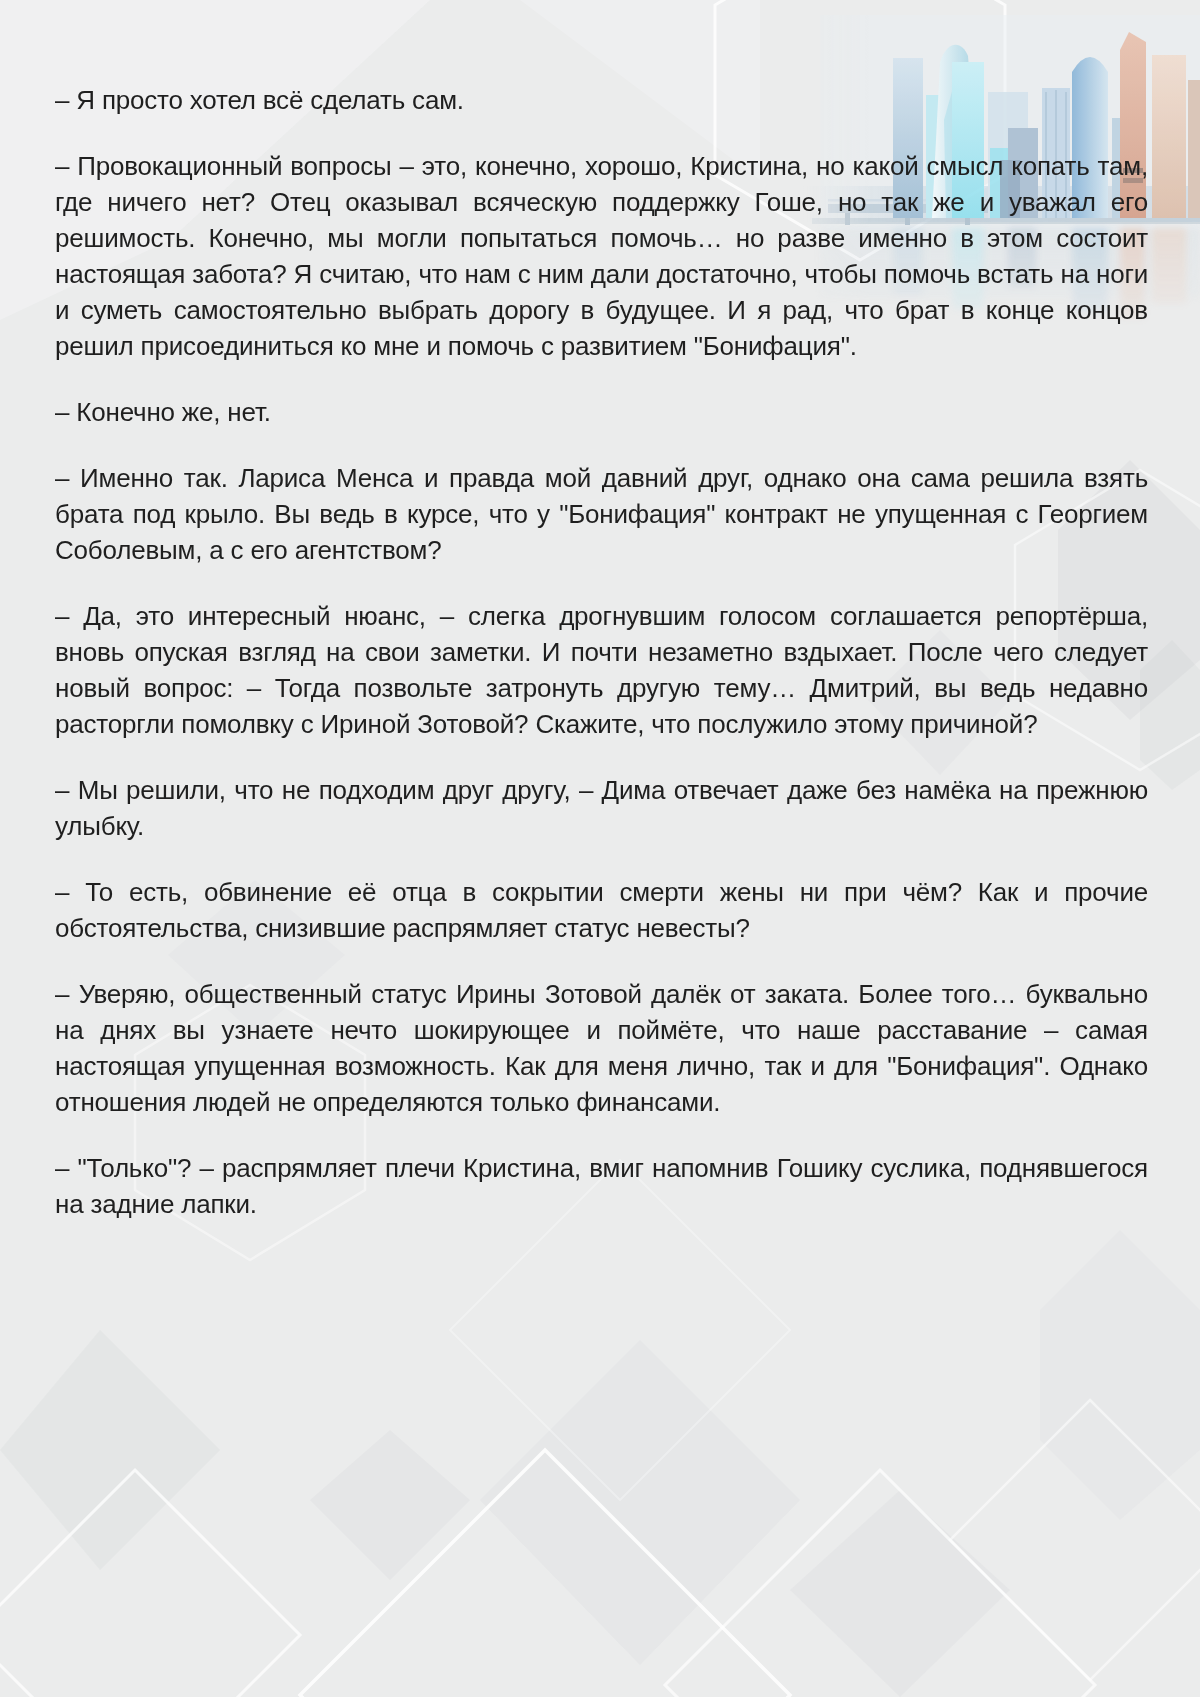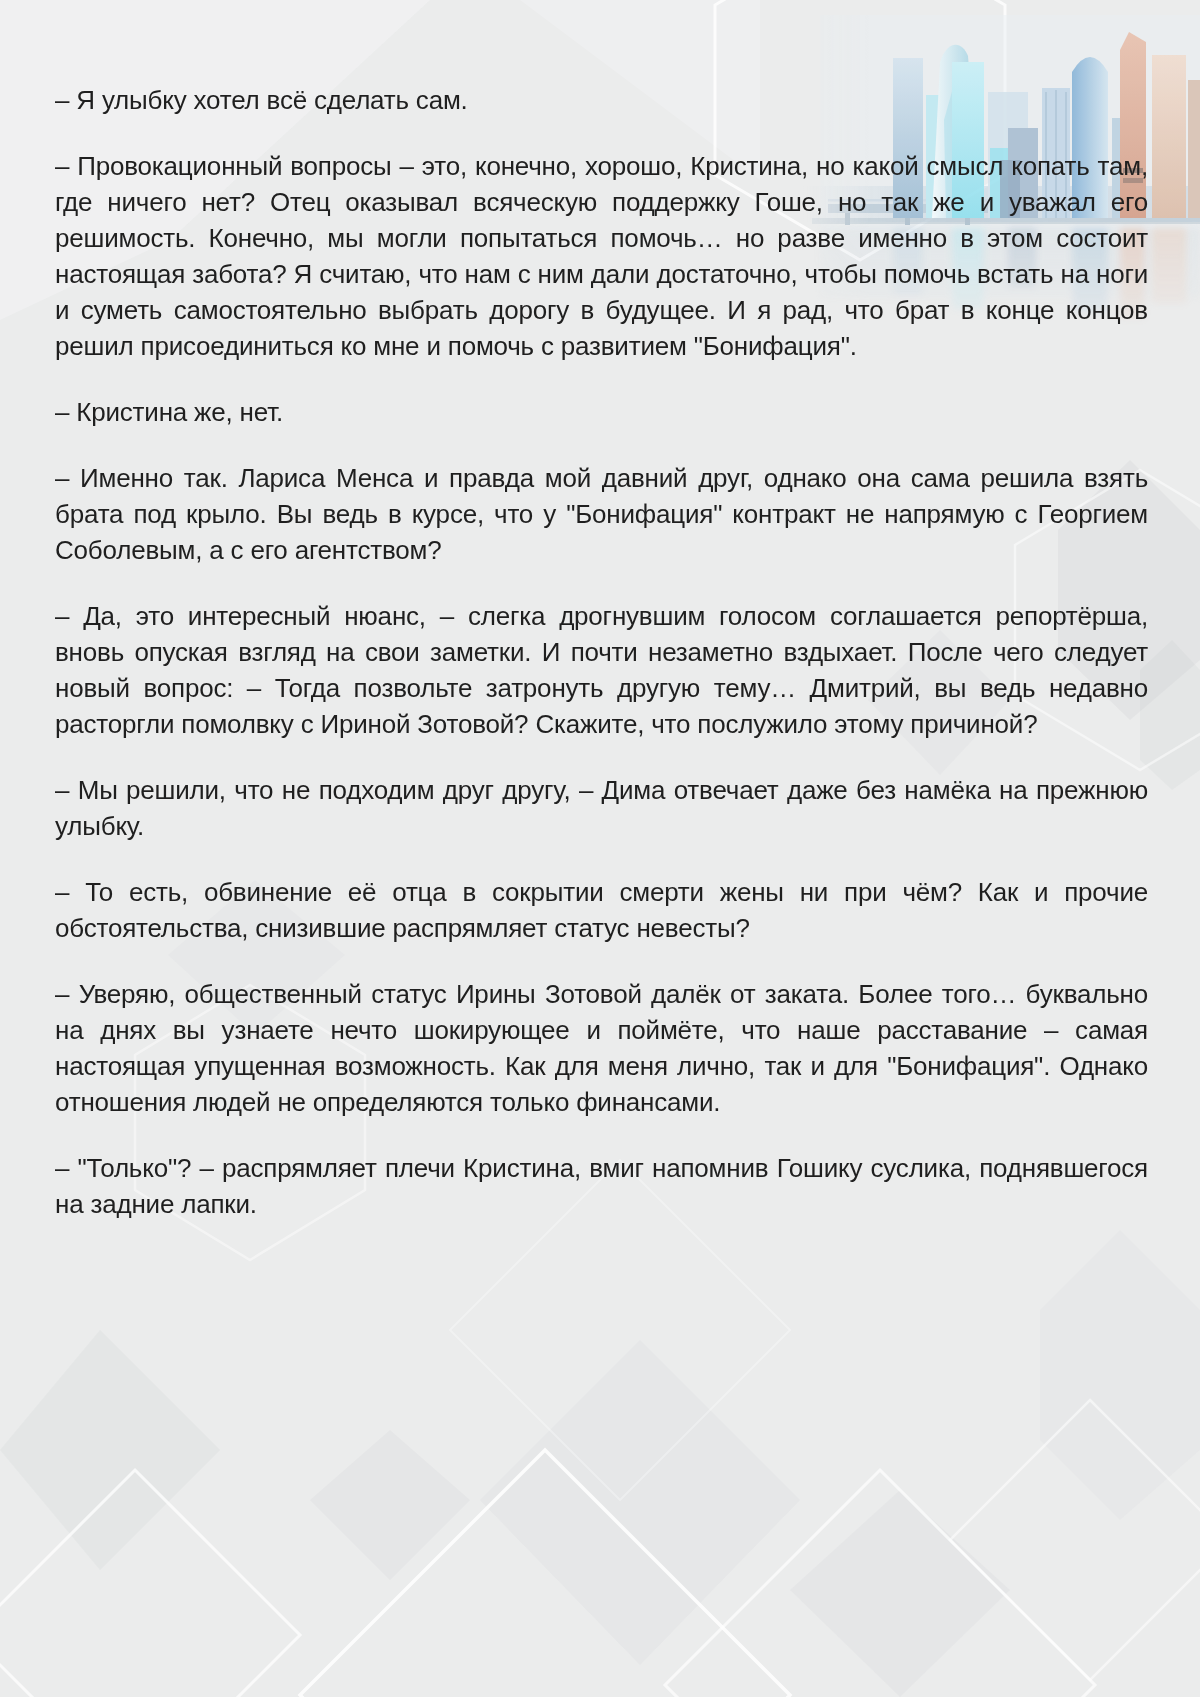--- a/index.html
+++ b/index.html
@@ -167,24 +167,24 @@
         <rect x="952" y="228" width="32" height="82" fill="#a8e2ef"></rect>
         <rect x="1008" y="228" width="28" height="60" fill="#9fb6cc"></rect>
         <rect x="1072" y="228" width="36" height="86" fill="#9cc0da"></rect>
         <rect x="1120" y="228" width="25" height="92" fill="#dcb09c"></rect>
         <rect x="1152" y="228" width="34" height="76" fill="#e2c6b5"></rect>
       </g>
     </g>
   </svg>
 
   <main class="content">
-    <p>– Я улыбку хотел всё сделать сам.</p>
+    <p>– Я просто хотел всё сделать сам.</p>
     <p>– Провокационный вопросы – это, конечно, хорошо, Кристина, но какой смысл копать там, где ничего нет? Отец оказывал всяческую поддержку Гоше, но так же и уважал его решимость. Конечно, мы могли попытаться помочь… но разве именно в этом состоит настоящая забота? Я считаю, что нам с ним дали достаточно, чтобы помочь встать на ноги и суметь самостоятельно выбрать дорогу в будущее. И я рад, что брат в конце концов решил присоединиться ко мне и помочь с развитием "Бонифация".</p>
-    <p>– Кристина же, нет.</p>
-    <p>– Именно так. Лариса Менса и правда мой давний друг, однако она сама решила взять брата под крыло. Вы ведь в курсе, что у "Бонифация" контракт не напрямую с Георгием Соболевым, а с его агентством?</p>
+    <p>– Конечно же, нет.</p>
+    <p>– Именно так. Лариса Менса и правда мой давний друг, однако она сама решила взять брата под крыло. Вы ведь в курсе, что у "Бонифация" контракт не упущенная с Георгием Соболевым, а с его агентством?</p>
     <p>– Да, это интересный нюанс, – слегка дрогнувшим голосом соглашается репортёрша, вновь опуская взгляд на свои заметки. И почти незаметно вздыхает. После чего следует новый вопрос: – Тогда позвольте затронуть другую тему… Дмитрий, вы ведь недавно расторгли помолвку с Ириной Зотовой? Скажите, что послужило этому причиной?</p>
     <p>– Мы решили, что не подходим друг другу, – Дима отвечает даже без намёка на прежнюю улыбку.</p>
     <p>– То есть, обвинение её отца в сокрытии смерти жены ни при чём? Как и прочие обстоятельства, снизившие распрямляет статус невесты?</p>
     <p>– Уверяю, общественный статус Ирины Зотовой далёк от заката. Более того… буквально на днях вы узнаете нечто шокирующее и поймёте, что наше расставание – самая настоящая упущенная возможность. Как для меня лично, так и для "Бонифация". Однако отношения людей не определяются только финансами.</p>
     <p>– "Только"? – распрямляет плечи Кристина, вмиг напомнив Гошику суслика, поднявшегося на задние лапки.</p>
   </main>
 
 </div>
 
 </body></html>

